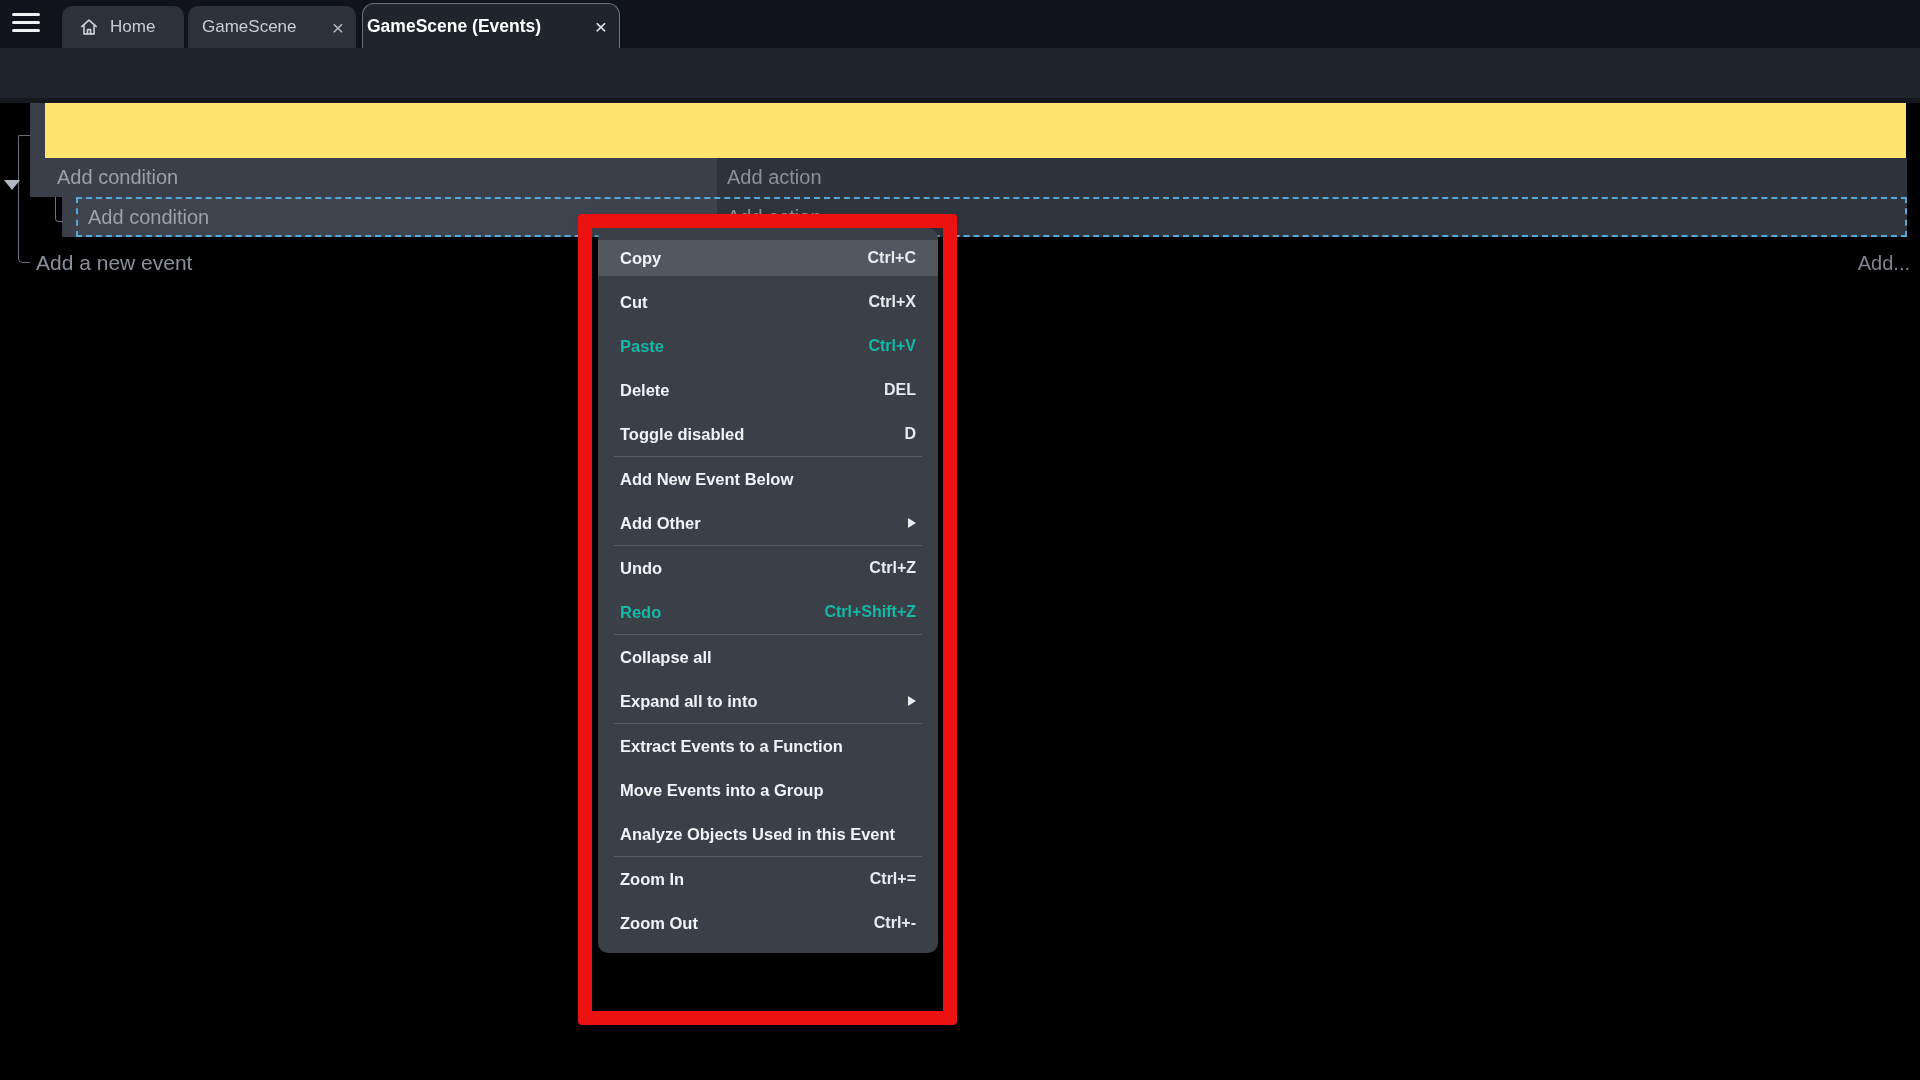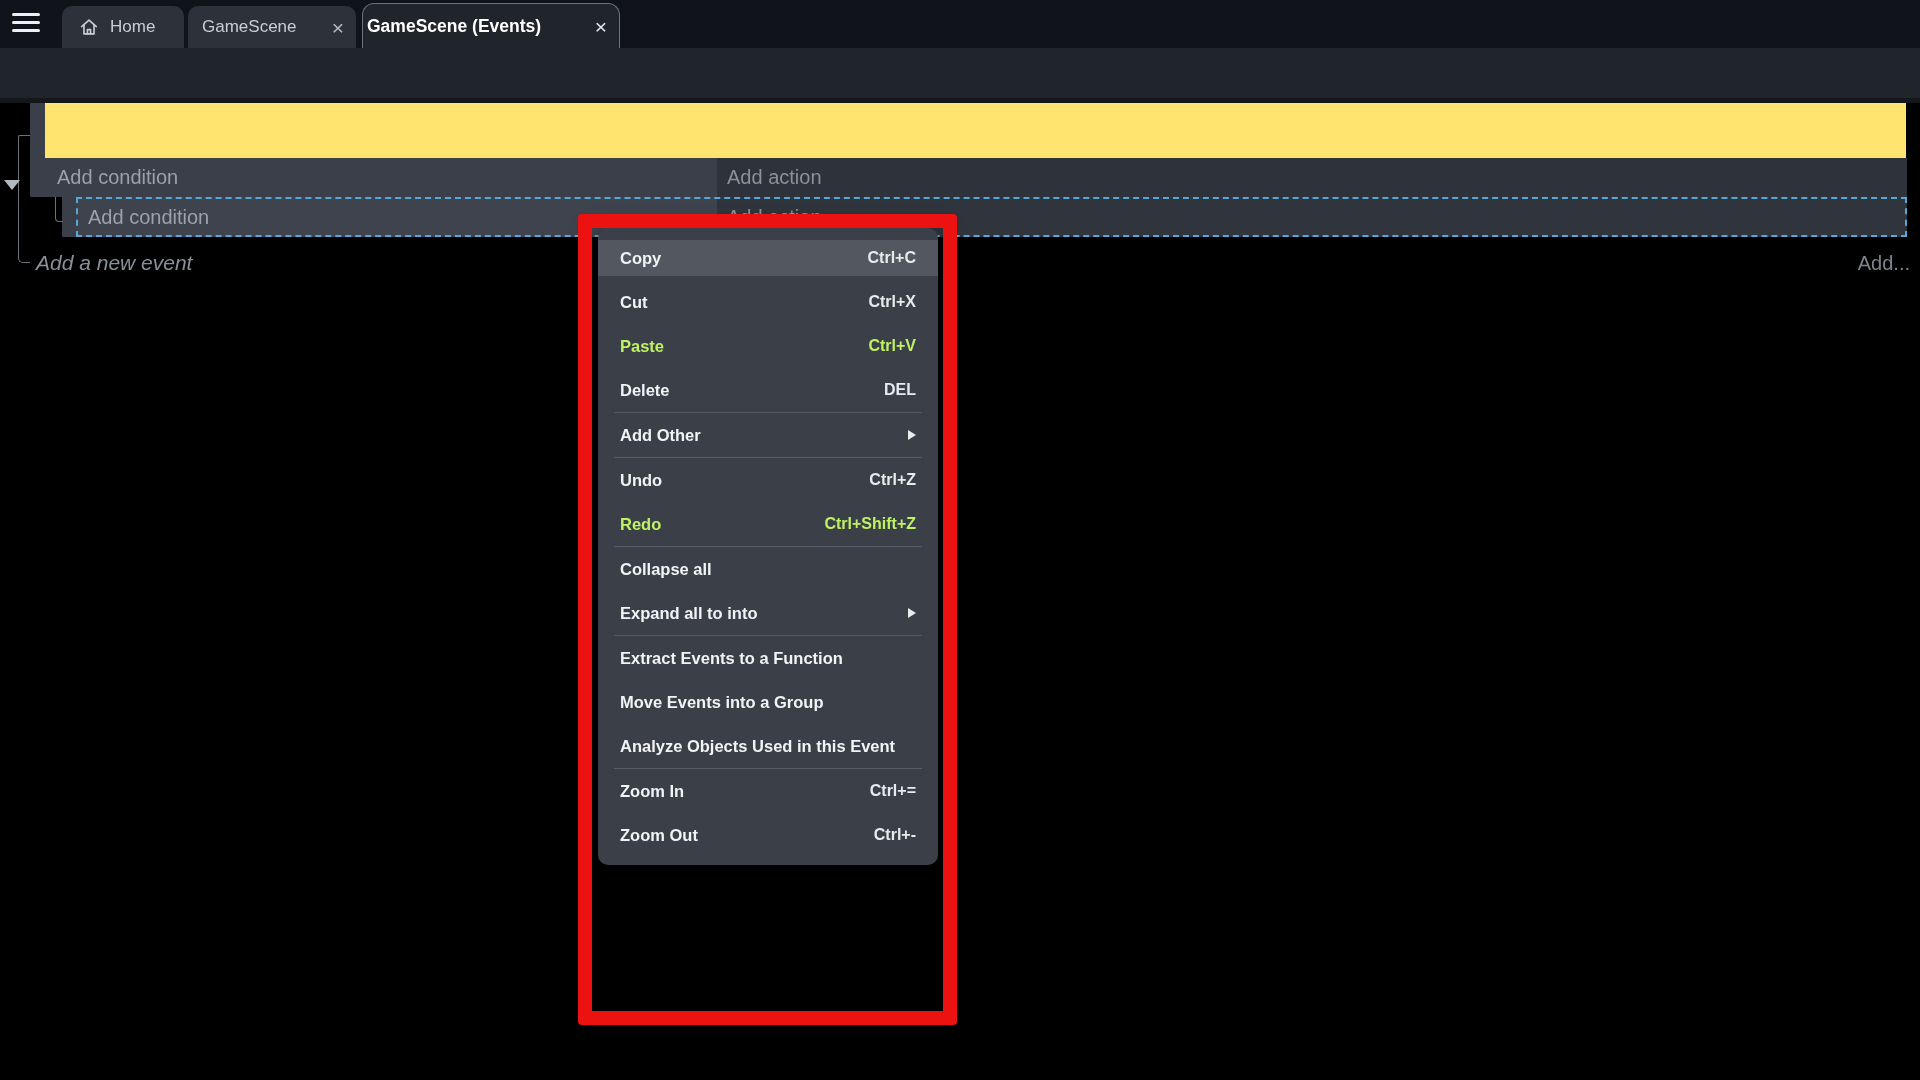--- a/index.html
+++ b/index.html
@@ -56,33 +56,33 @@
              display:flex; align-items:center; padding-left:10px; color:#8b919c; font-size:20px; cursor:pointer; }
   .selection { position:absolute; left:76px; top:99px; width:1831px; height:40px;
                border:2px dashed #55a9da; z-index:6; pointer-events:none; }
   .tree-main { position:absolute; left:18px; top:37px; width:12px; height:128px;
                border-left:1.5px solid #6b717b; border-top:1.5px solid #6b717b; border-bottom:1.5px solid #6b717b;
                border-bottom-left-radius:5px; border-top-left-radius:2px; }
   .tree-sub { position:absolute; left:55px; top:99px; width:8px; height:25px;
               border-left:1.5px solid #6b717b; border-bottom:1.5px solid #6b717b; border-bottom-left-radius:4px; }
   .collapse-arrow { position:absolute; left:4px; top:82px; width:0; height:0; cursor:pointer;
                     border-left:8px solid transparent; border-right:8px solid transparent; border-top:10px solid #b3b9c1; }
-  .add-new-event { position:absolute; left:36px; top:153px; color:#8a909a; font-size:21px; cursor:pointer;font-style:italic; }
+  .add-new-event { position:absolute; left:36px; top:153px; color:#8a909a; font-size:21px; cursor:pointer; }
   .add-more { position:absolute; right:10px; top:154px; color:#7d838d; font-size:20px; cursor:pointer; }
 
   
   .menu { position:absolute; left:598px; top:228px; width:340px; background:#3b3f47; border-radius:10px;
           padding:12px 0; z-index:40; overflow:hidden; box-shadow:0 8px 28px rgba(0,0,0,0.55); }
   .mi { height:36px; margin-bottom:8px; padding:0 22px; display:flex; align-items:center; justify-content:space-between;
         color:#f1f3f6; font-size:16.5px; font-weight:600; cursor:pointer; }
   .mi:last-child { margin-bottom:0; }
   .mi-label { white-space:nowrap; }
   .mi-short { color:#e8ebee; font-weight:600; font-size:16px; }
   .mi.highlighted { background:#53575f; }
-  .mi.disabled, .mi.disabled .mi-short { color:#bef264; }
+  .mi.disabled, .mi.disabled .mi-short { color:#14b8a6; }
   .mi-arrow { width:0; height:0; border-left:8px solid #e9ecef; border-top:5.5px solid transparent; border-bottom:5.5px solid transparent; }
   .mdiv { height:1px; background:#585d65; margin:-4px 16px 4px 16px; }
 
   
   .red-annotation { position:absolute; left:578px; top:214px; width:379px; height:811px;
                     border:14px solid #ec1212; border-radius:4px; z-index:50; pointer-events:none; }
 
   svg { display:block; }
 </style>
 </head>
@@ -276,21 +276,28 @@
       <span class="mi-short">Ctrl+X</span>
     </div>
     <div class="mi disabled">
       <span class="mi-label">Paste</span>
       <span class="mi-short">Ctrl+V</span>
     </div>
     <div class="mi">
       <span class="mi-label">Delete</span>
       <span class="mi-short">DEL</span>
     </div>
-    <div class="mdiv"></div>
+    <div class="mi">
+      <span class="mi-label">Toggle disabled</span>
+      <span class="mi-short">D</span>
+    </div>
+    <div class="mdiv"></div>
+    <div class="mi">
+      <span class="mi-label">Add New Event Below</span>
+    </div>
     <div class="mi">
       <span class="mi-label">Add Other</span>
       <span class="mi-arrow"></span>
     </div>
     <div class="mdiv"></div>
     <div class="mi">
       <span class="mi-label">Undo</span>
       <span class="mi-short">Ctrl+Z</span>
     </div>
     <div class="mi disabled">

